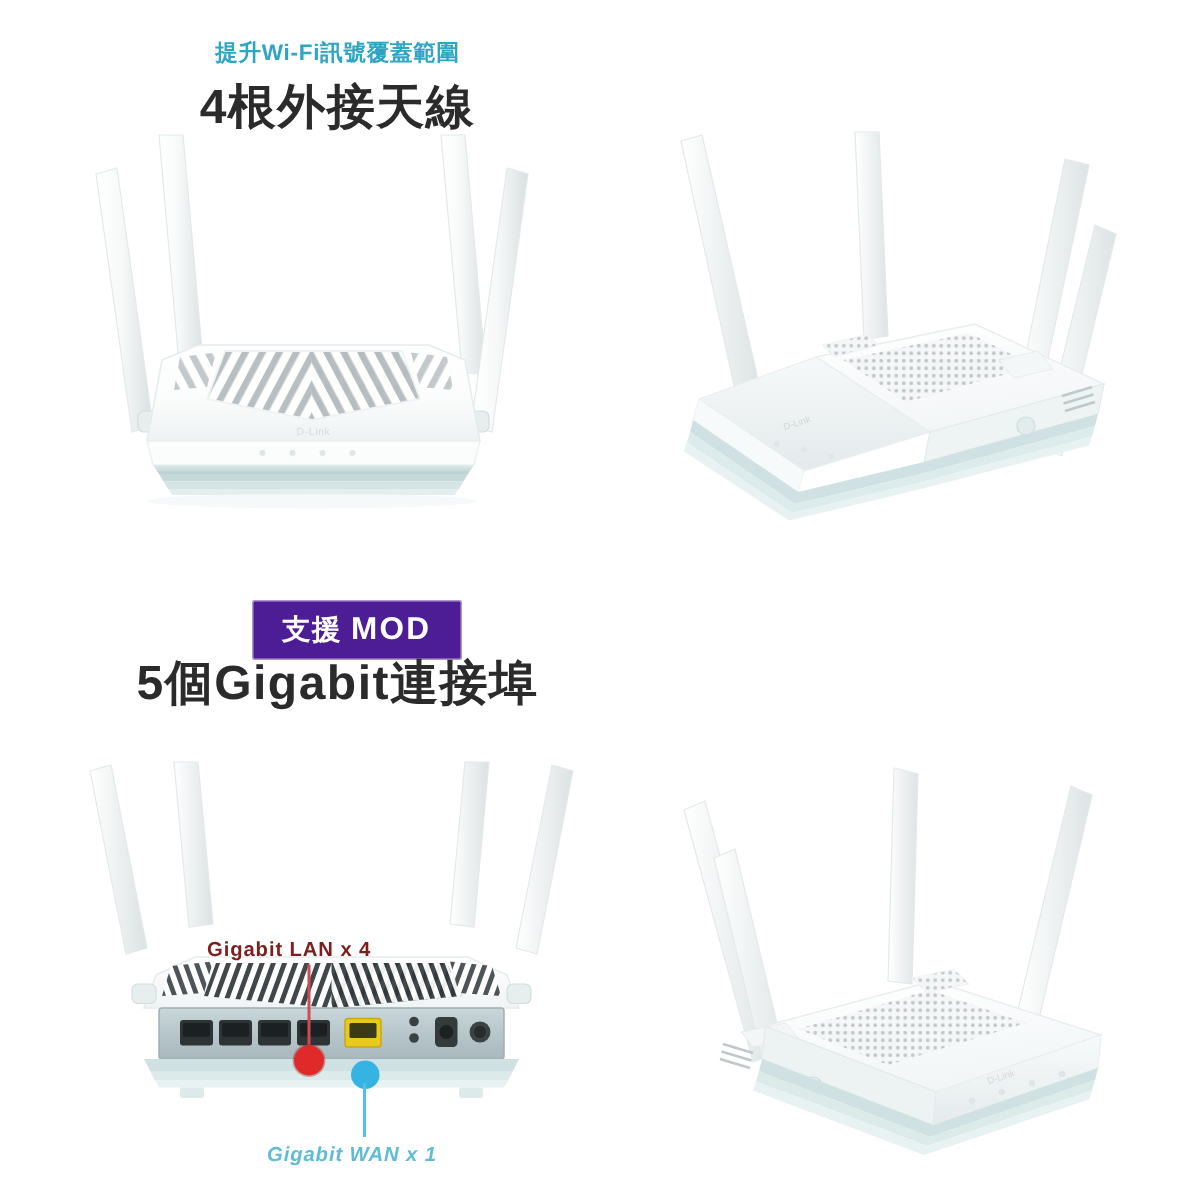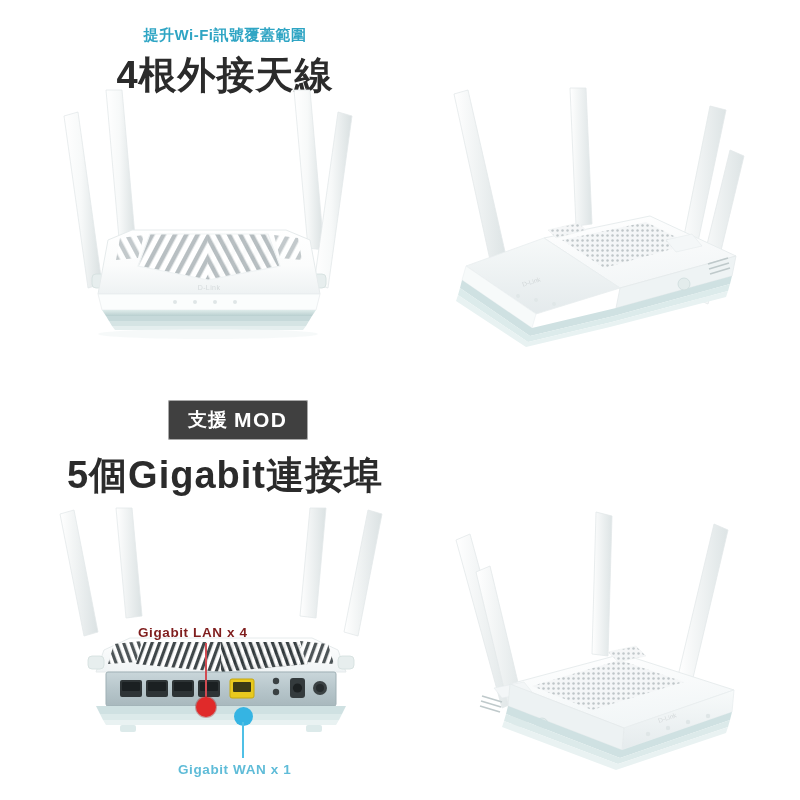--- a/index.html
+++ b/index.html
@@ -13,28 +13,28 @@
   #page { position:relative; width:800px; height:644px; background:#fff; }
 
   
   .subtitle-teal {
     position:absolute; left:0; width:450px; text-align:center;
     font-size:15px; font-weight:700; letter-spacing:.5px;
     color:#2fa5c4; white-space:nowrap;
   }
   .headline {
     position:absolute; left:0; width:450px; text-align:center;
-    font-size:38px; font-weight:700; letter-spacing:1px;
+    font-size:32px; font-weight:700; letter-spacing:1px;
     color:#2b2b2b; white-space:nowrap;
   }
   .mod-badge {
     position:absolute;
     display:flex; align-items:center; justify-content:center;
     gap:6px;
-    background:#404040; color:#ffffff;
+    background:#4c1d95; color:#ffffff;
     padding:7px 20px; border-radius:2px;
     box-shadow:0 0 0 1px rgba(255,255,255,.55) inset;
   }
   .mod-badge .mod-cn { font-size:19px; font-weight:700; letter-spacing:1px; }
   .mod-badge .mod-en { font-size:21px; font-weight:700; letter-spacing:1.5px; }
 
   
   .callout-label {
     position:absolute; white-space:nowrap;
     font-size:13.5px; font-weight:700; letter-spacing:.6px;
@@ -190,21 +190,21 @@
 
       <circle cx="244" cy="196" r="6" fill="#e3ecec" stroke="#cddcdc" stroke-width=".8"></circle>
     </svg>
   </div>
 
   <div class="mod-badge" style="left:168px; top:400px;">
     <span class="mod-cn">支援</span>
     <span class="mod-en">MOD</span>
   </div>
 
-  <div class="headline" style="top:450px;">5個Gigabit連接埠</div>
+  <div class="headline" style="top:434px;">5個Gigabit連接埠</div>
 
   <div class="router" style="left:58px; top:508px; width:340px; height:250px;">
     <svg width="340" height="250" viewBox="0 0 340 250" aria-hidden="true">
       <defs>
         <linearGradient id="antG3" x1="0" y1="0" x2="1" y2="0">
           <stop offset="0%" stop-color="#ffffff"></stop>
             <stop offset="100%" stop-color="#dbe2e3"></stop>
         </linearGradient>
         <linearGradient id="panelG" x1="0" y1="0" x2="0" y2="1">
           <stop offset="0%" stop-color="#c9d6da"></stop>
@@ -277,21 +277,21 @@
       </g>
     </svg>
   </div>
 
   <div class="callout-label callout-lan" style="left:138px; top:625px;">Gigabit LAN x 4</div>
   <div class="leader-line" style="left:205px; top:643px; height:60px; background:#d14b52;"></div>
   <div class="leader-dot" style="left:196px; top:697px; width:20px; height:20px; background:#e02a2a; box-shadow:0 0 0 1px rgba(160,20,20,.35);"></div>
 
   <div class="leader-dot" style="left:234px; top:707px; width:19px; height:19px; background:#35b4e3;"></div>
   <div class="leader-line" style="left:242px; top:722px; height:36px; background:#4fc0e6;"></div>
-  <div class="callout-label callout-wan" style="left:178px; top:762px;">Gigabit WAN x 1</div>
+  <div class="callout-label callout-wan" style="left:178px; top:762px;font-style:italic;">Gigabit WAN x 1</div>
 
   <div class="router" style="left:436px; top:506px; width:340px; height:275px;">
     <svg width="340" height="275" viewBox="0 0 340 275" aria-hidden="true">
       <defs>
         <linearGradient id="antG4" x1="0" y1="0" x2="1" y2="0">
           <stop offset="0%" stop-color="#ffffff"></stop>
             <stop offset="100%" stop-color="#dde4e5"></stop>
         </linearGradient>
         <linearGradient id="topG4" x1="0" y1="0" x2="0.3" y2="1">
           <stop offset="0%" stop-color="#ffffff"></stop>

